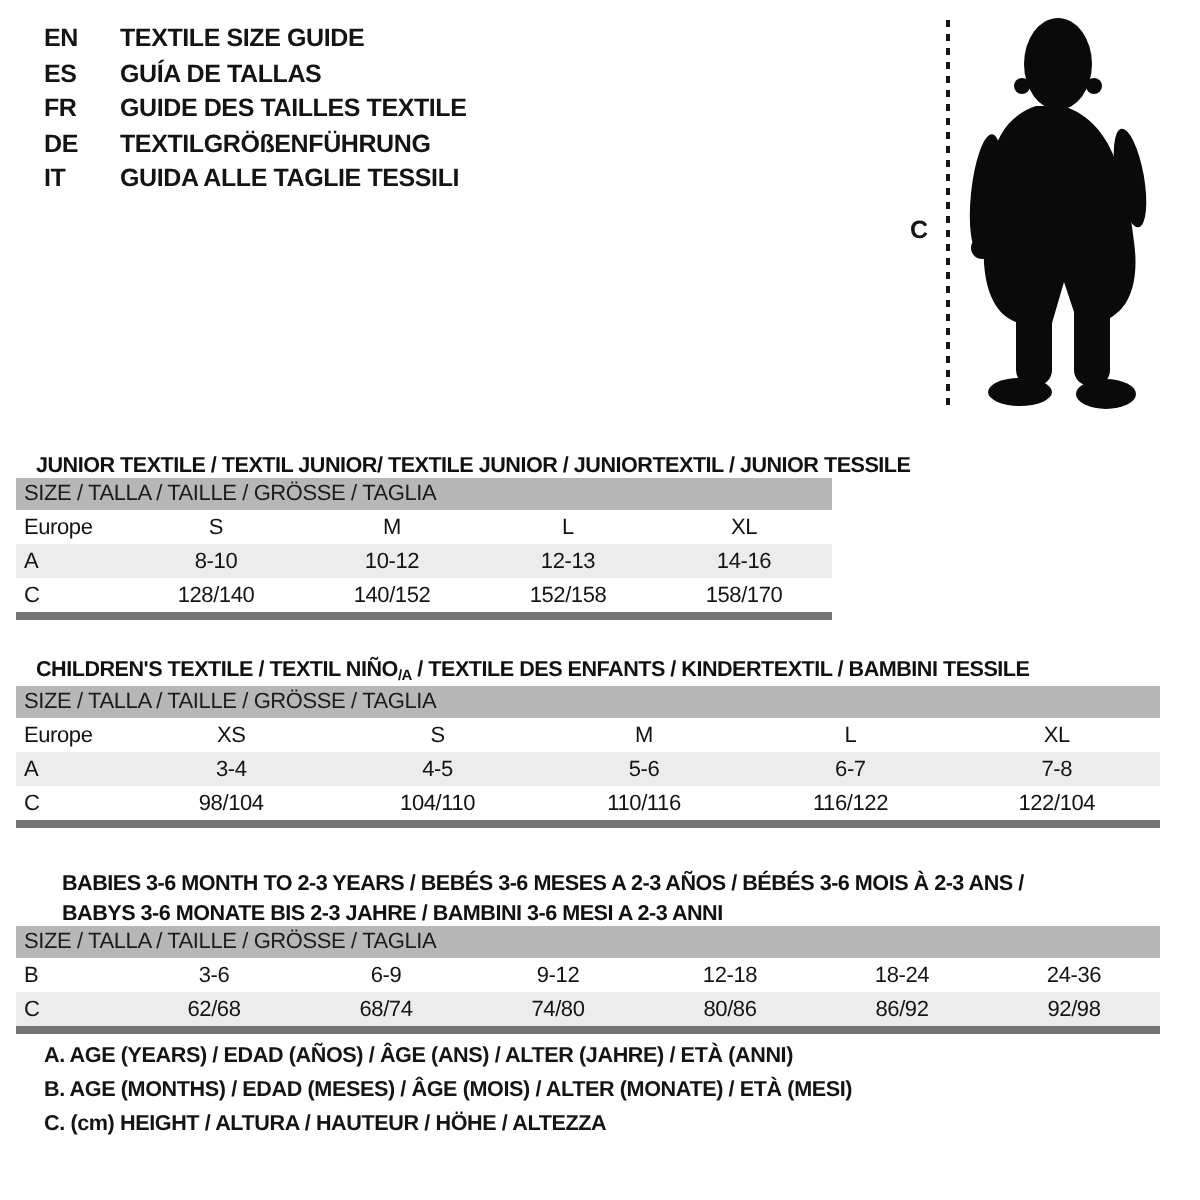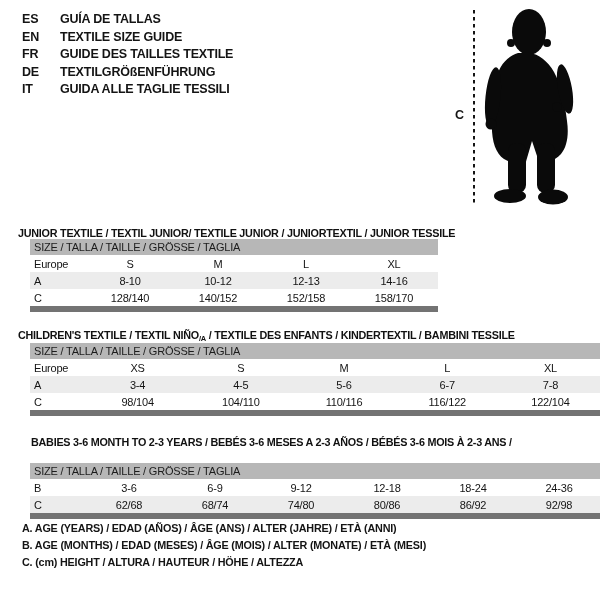--- a/index.html
+++ b/index.html
@@ -14,47 +14,47 @@
   
   .figure{position:absolute;left:448px;top:2px;width:150px;height:212px;}
 
   
   .sec-title{position:absolute;left:18px;font-weight:bold;font-size:10.8px;
              letter-spacing:-0.25px;white-space:nowrap;color:#111;margin-top:10px;}
   .sec-title .line{line-height:15px;white-space:nowrap;padding-left:13px;}
   .sub{font-size:7.5px;position:relative;top:2px;}
 
   
-  .size-table{position:absolute;left:30px;border-bottom:6px solid #737373;}
+  .size-table{position:absolute;left:8px;border-bottom:4px solid #737373;}
   .w1{width:408px;}
   .w2{width:572px;}
   .thead{background:#b7b7b7;height:16px;display:flex;align-items:center;
          padding-left:4px;font-size:11px;letter-spacing:-0.2px;color:#1c1c1c;box-sizing:border-box;}
   .trow{display:flex;align-items:center;height:17px;font-size:11px;letter-spacing:-0.2px;}
   .trow.shaded{background:#ececec;}
   .rlabel{width:56px;padding-left:4px;box-sizing:border-box;}
   .cell{flex:1;text-align:center;}
 
   
   .foot{position:absolute;left:22px;top:520px;font-weight:bold;font-size:10.8px;
         line-height:17.2px;letter-spacing:-0.2px;white-space:nowrap;}
 </style>
 </head>
 <body>
 
 <div class="canvas">
 
   <div class="lang">
     <div class="lang-row">
+      <span class="lang-code">EN</span>
+      <span>TEXTILE SIZE GUIDE</span>
+    </div>
+    <div class="lang-row">
       <span class="lang-code">ES</span>
       <span>GUÍA DE TALLAS</span>
-    </div>
-    <div class="lang-row">
-      <span class="lang-code">EN</span>
-      <span>TEXTILE SIZE GUIDE</span>
     </div>
     <div class="lang-row">
       <span class="lang-code">FR</span>
       <span>GUIDE DES TAILLES TEXTILE</span>
     </div>
     <div class="lang-row">
       <span class="lang-code">DE</span>
       <span>TEXTILGRÖßENFÜHRUNG</span>
     </div>
     <div class="lang-row">
@@ -137,20 +137,21 @@
       <span class="cell">98/104</span>
       <span class="cell">104/110</span>
       <span class="cell">110/116</span>
       <span class="cell">116/122</span>
       <span class="cell">122/104</span>
     </div>
   </div>
 
   <div class="sec-title" style="top:425px">
     <div class="line">BABIES 3-6 MONTH TO 2-3 YEARS / BEBÉS 3-6 MESES A 2-3 AÑOS / BÉBÉS 3-6 MOIS À 2-3 ANS /</div>
+    <div class="line">BABYS 3-6 MONATE BIS 2-3 JAHRE / BAMBINI 3-6 MESI A 2-3 ANNI</div>
   </div>
   <div class="size-table w2" style="top:463px">
     <div class="thead">SIZE / TALLA / TAILLE / GRÖSSE / TAGLIA</div>
     <div class="trow">
       <span class="rlabel">B</span>
       <span class="cell">3-6</span>
       <span class="cell">6-9</span>
       <span class="cell">9-12</span>
       <span class="cell">12-18</span>
       <span class="cell">18-24</span>

